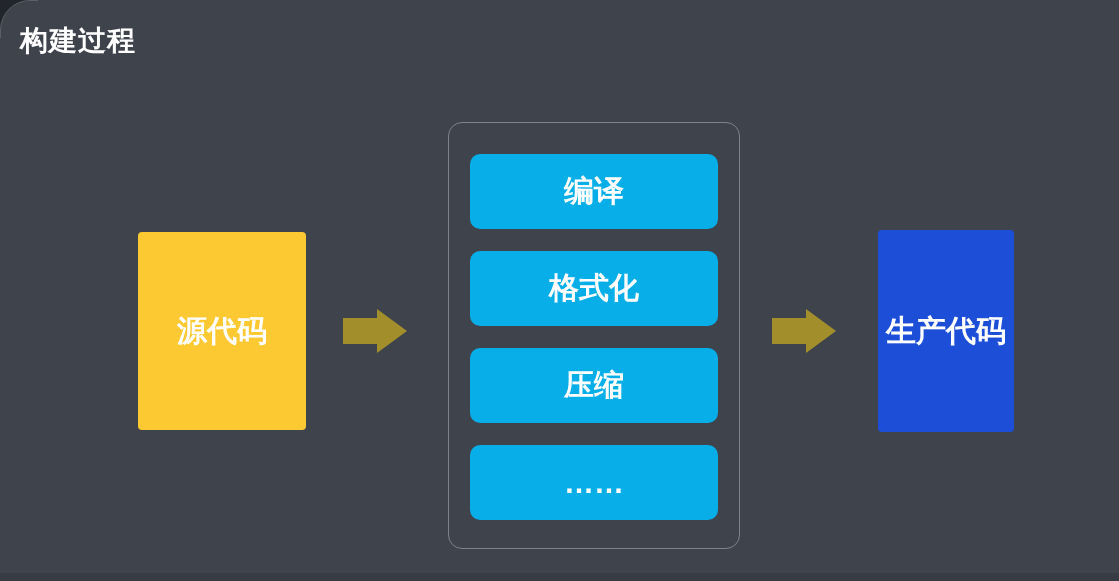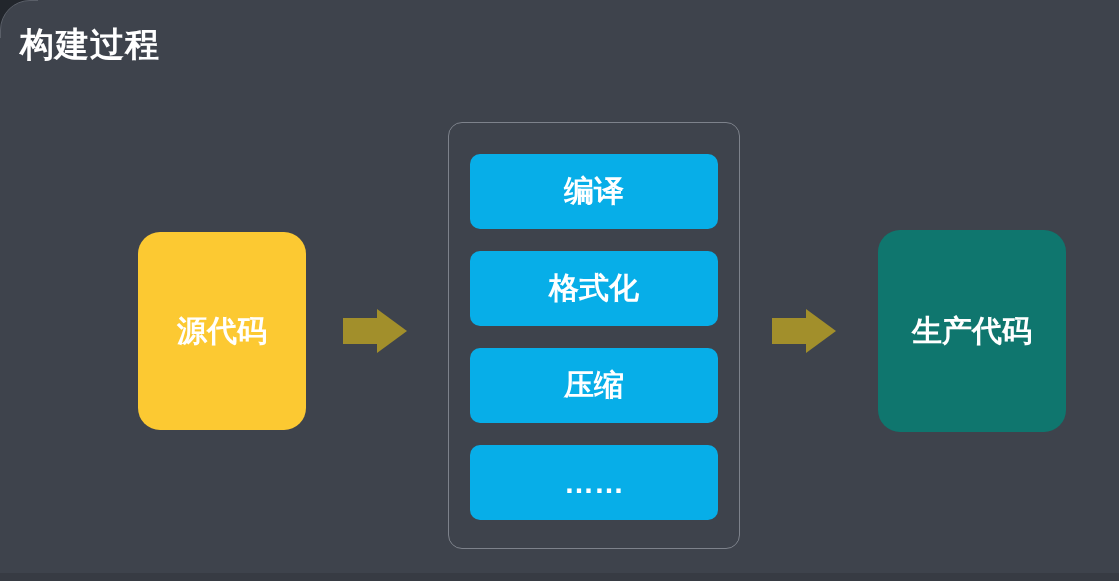--- a/index.html
+++ b/index.html
@@ -42,46 +42,46 @@
     position: absolute;
     left: 0; bottom: 0;
     width: 100%; height: 8px;
     background: #373b43;
     z-index: 0;
   }
   .page-title {
     position: absolute;
     left: 20px;
     top: 22px;
-    font-size: 34px;
+    font-size: 28px;
     font-weight: bold;
     color: #ffffff;
     letter-spacing: 1px;
     z-index: 2;
   }
   .node {
     position: absolute;
     display: flex;
     align-items: center;
     justify-content: center;
     font-size: 30px;
     font-weight: bold;
     color: #ffffff;
-    border-radius: 22px;
+    border-radius: 4px;
     z-index: 1;
   }
   .node-source {
     left: 138px; top: 232px;
     width: 168px; height: 198px;
     background: #fcc932;
   }
   .node-output {
     left: 878px; top: 230px;
-    width: 188px; height: 202px;
-    background: #0f766e;
+    width: 136px; height: 202px;
+    background: #1d4ed8;
   }
   .process-container {
     position: absolute;
     left: 448px; top: 122px;
     width: 292px; height: 427px;
     border: 1px solid #7d828b;
     border-radius: 14px;
     box-sizing: border-box;
     display: flex;
     flex-direction: column;

